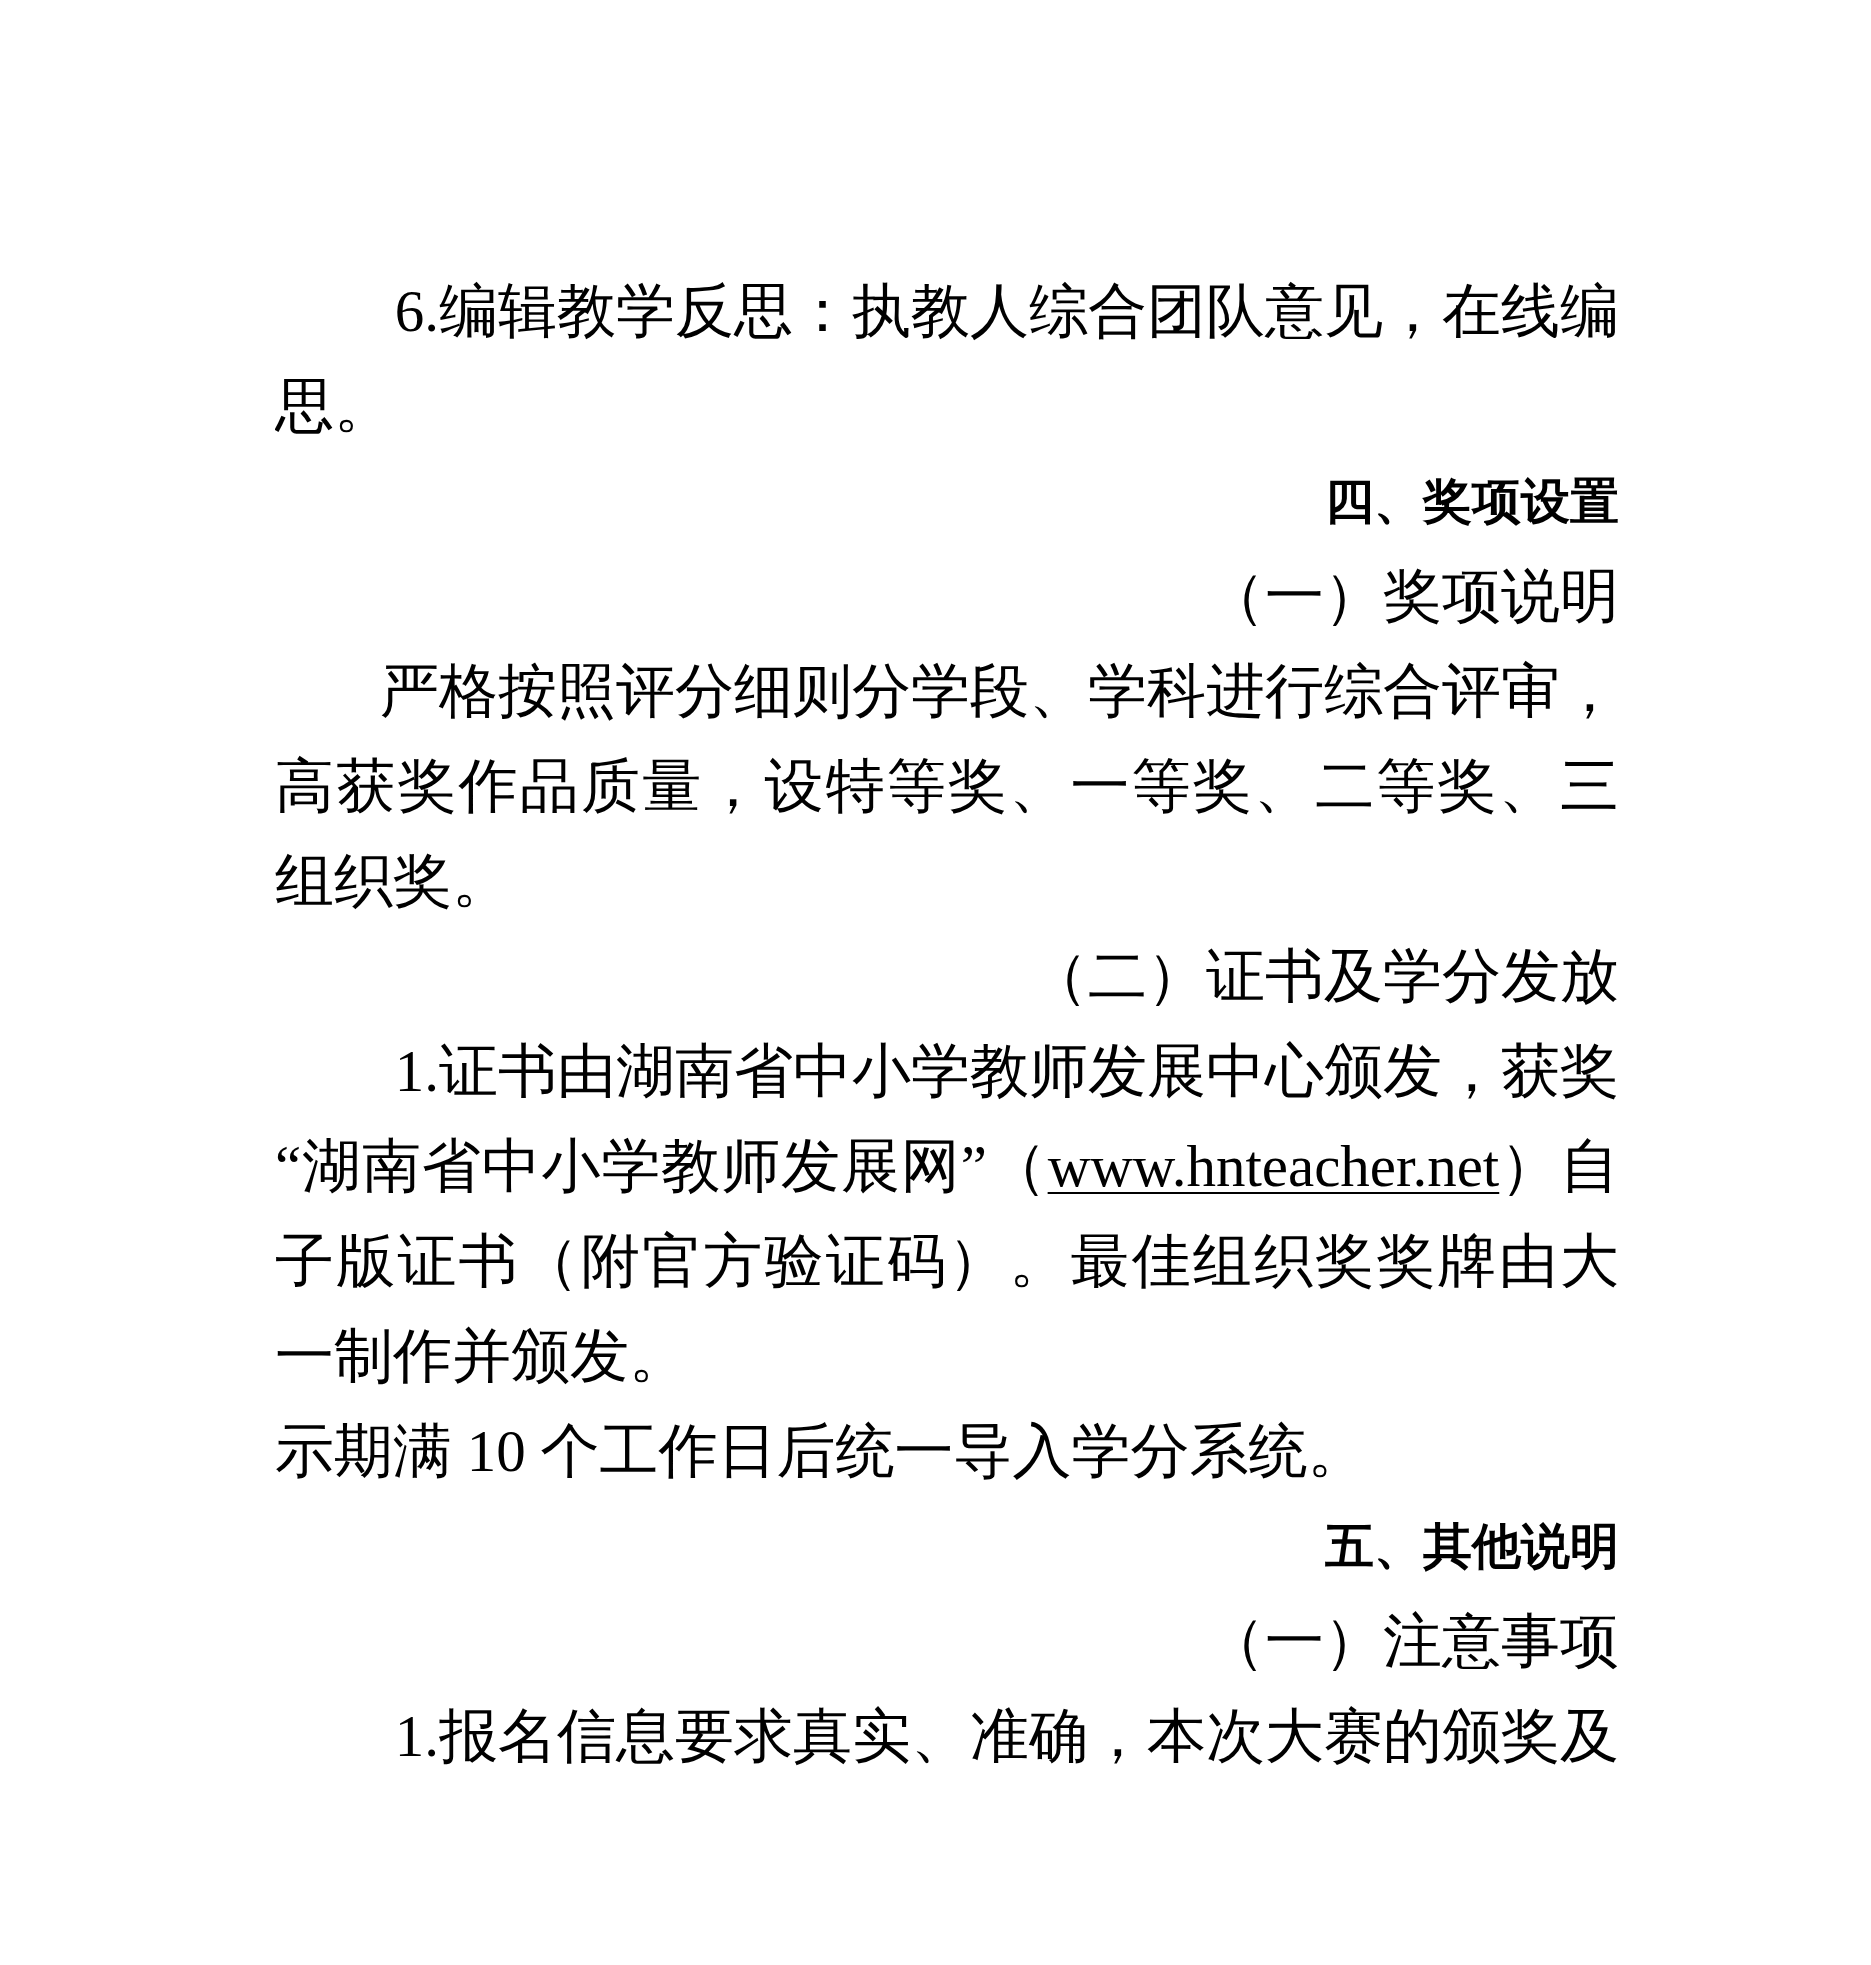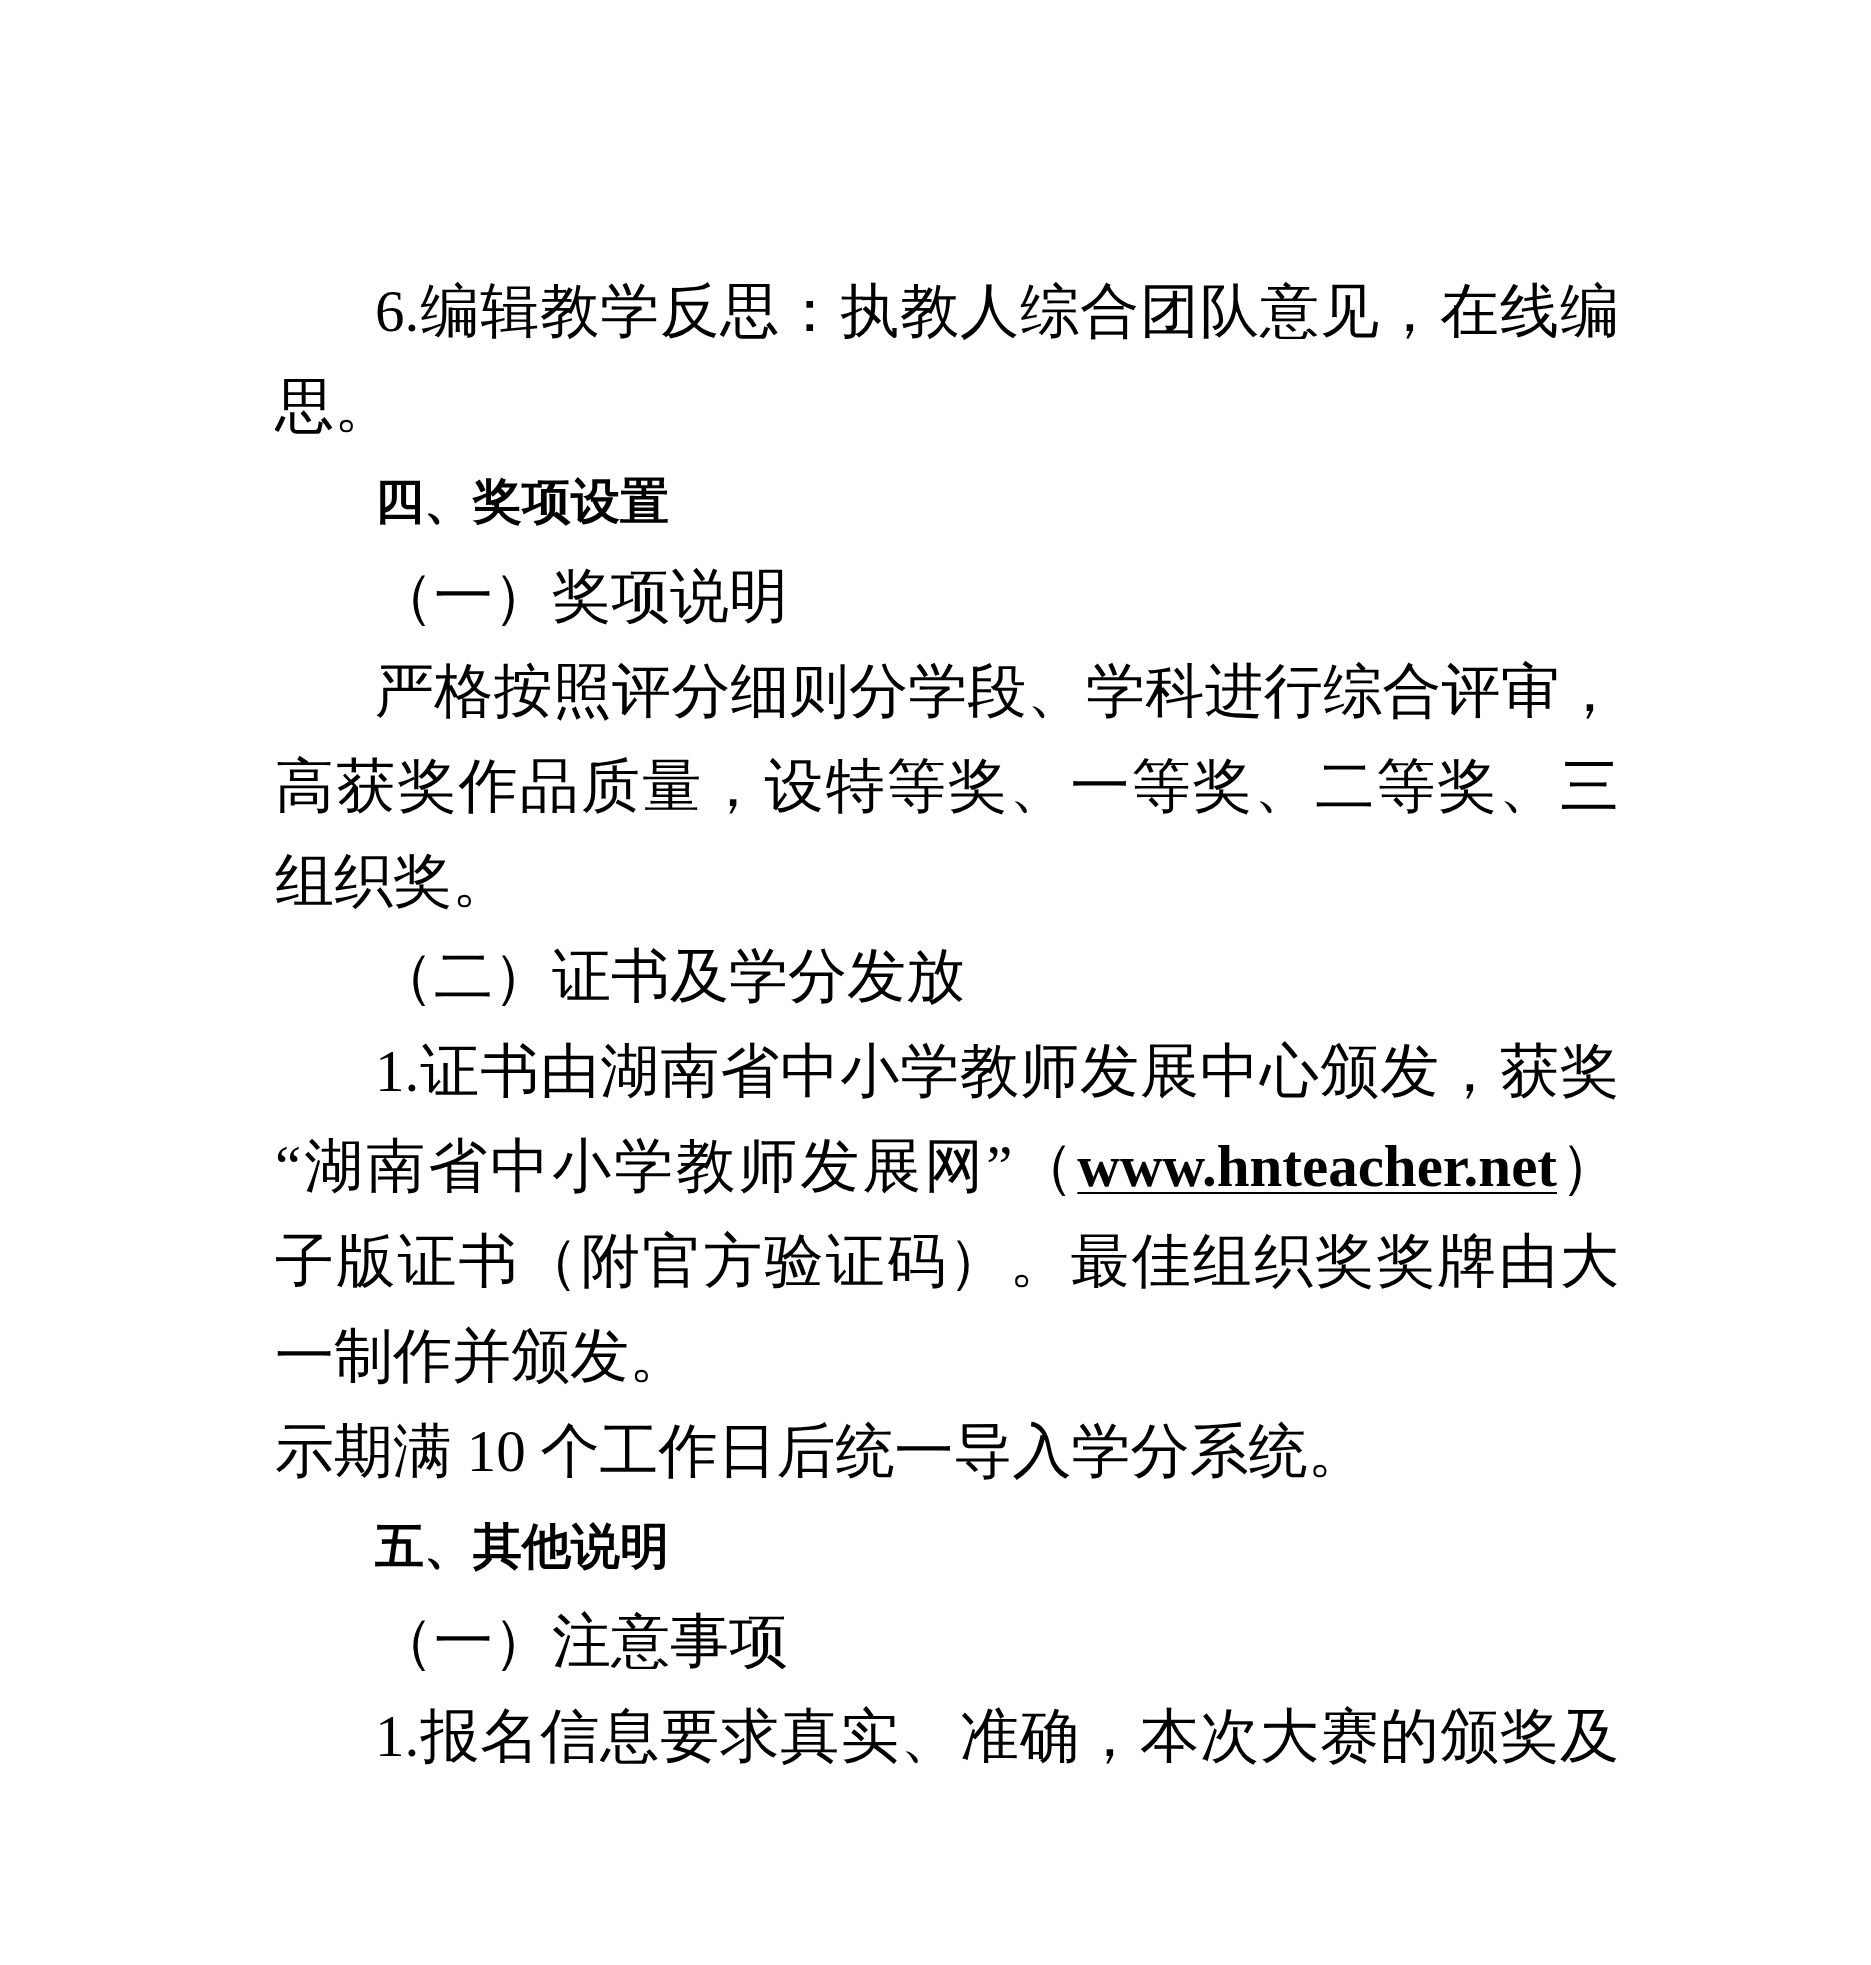--- a/index.html
+++ b/index.html
@@ -30,31 +30,31 @@
     overflow: hidden;
     white-space: normal;
   }
   .line.justify {
     text-align: justify;
     text-align-last: justify;
     text-justify: inter-character;
   }
   .line.indent {
     text-indent: 100px;
+    text-align: right;
   }
   .line.heading {
     font-family: "DejaVu Sans", "Liberation Sans", sans-serif;
     font-weight: 700;
     font-size: 49px;
   }
   .u {
     text-decoration: underline;
     text-underline-offset: 6.3px;
     text-decoration-thickness: 2px;
-    font-weight: bold;
   }
 </style>
 </head>
 <body>
 
 <div class="page">
   <main class="textblock" id="lines-container">
       <div class="line indent justify"><span>6.编辑教学反思：执教人综合团队意见，在线编辑教学反</span></div>
       <div class="line"><span>思。</span></div>
       <div class="line heading indent"><span>四、奖项设置</span></div>

